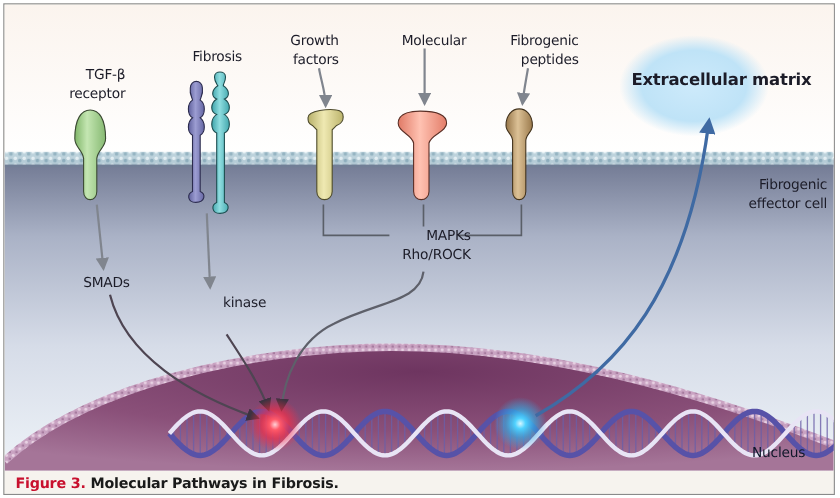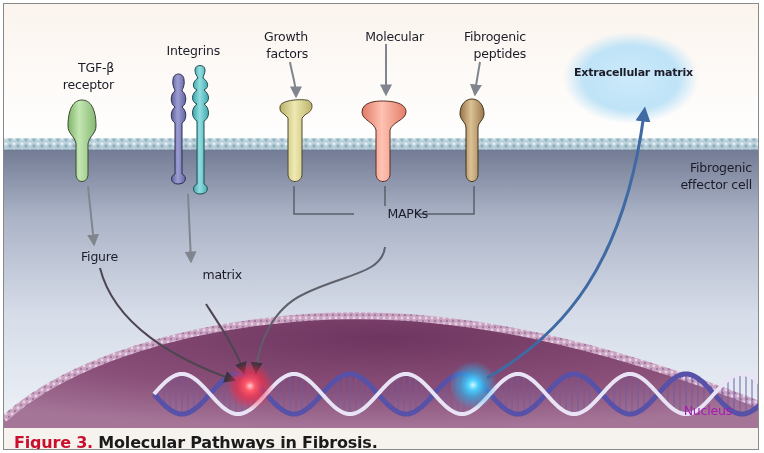--- a/index.html
+++ b/index.html
@@ -8,23 +8,23 @@
     position: absolute; left: 3px; top: 3px; width: 756px; height: 447px;
     border: 1px solid #8a8a8a; box-sizing: border-box; overflow: hidden;
     background: #f6f3ee;
   }
   #art { position: absolute; left: 0; top: 0; width: 754px; height: 424px; }
   .lbl {
     position: absolute; font-size: 12.5px; color: #1c1c28; text-align: right;
     line-height: 17px; white-space: nowrap; font-family: "DejaVu Sans", sans-serif;
     letter-spacing: -0.2px;
   }
-  .lbl-bold { font-weight: bold; font-size: 11px; }
+  .lbl-bold { font-weight: bold; font-size: 15px; }
   #caption {
-    position: absolute; left: 10px; top: 429px; font-size: 16px; font-weight: bold;
+    position: absolute; left: 10px; top: 429px; font-size: 13px; font-weight: bold;
     font-family: "DejaVu Sans", sans-serif; color: #1a1a1a; letter-spacing: -0.2px;
   }
   #caption .fig-num { color: #c8102e; }
 </style>
 </head>
 <body>
 
 <div id="figure">
   <svg id="art" viewBox="0 0 754 424" width="754" height="424" xmlns="http://www.w3.org/2000/svg">
     <defs>
@@ -270,21 +270,21 @@
     <circle cx="469" cy="381" r="24" fill="url(#gBlue)"></circle>
 
     <path d="M483,374 C560,330 620,260 640,110" fill="none" stroke="#3f6aa3" stroke-width="3" marker-end="url(#mBlue)"></path>
   </svg>
 
   <div class="lbl" style="left:52px;top:55px;width:58px;">
     <div>TGF-β</div>
     <div>receptor</div>
   </div>
   <div class="lbl" style="left:150px;top:38px;width:66px;">
-    <div>Integrins</div>
+    <div>Fibrosis</div>
   </div>
   <div class="lbl" style="left:246px;top:24px;width:58px;">
     <div>Growth</div>
     <div>factors</div>
   </div>
   <div class="lbl" style="left:344px;top:24px;width:76px;">
     <div>Molecular</div>
   </div>
   <div class="lbl" style="left:446px;top:24px;width:76px;">
     <div>Fibrogenic</div>
@@ -294,30 +294,31 @@
   <div class="lbl lbl-bold" style="left:570px;top:60px;width:118px;">
     <div>Extracellular matrix</div>
   </div>
 
   <div class="lbl" style="left:656px;top:155px;width:80px;margin-left:12px;">
     <div>Fibrogenic</div>
     <div>effector cell</div>
   </div>
 
   <div class="lbl" style="left:62px;top:244px;width:52px;">
-    <div>Figure</div>
+    <div>SMADs</div>
   </div>
   <div class="lbl" style="left:142px;top:262px;width:96px;">
-    <div>matrix</div>
+    <div>kinase</div>
   </div>
   <div class="lbl" style="left:340px;top:201px;width:84px;">
     <div>MAPKs</div>
-  </div>
-
-  <div class="lbl" style="left:668px;top:398px;width:60px;color:#a21caf;">
+    <div>Rho/ROCK</div>
+  </div>
+
+  <div class="lbl" style="left:668px;top:398px;width:60px;color:#0f172a;">
     <div>Nucleus</div>
   </div>
 
   <div id="caption">
     <span class="fig-num">Figure 3.</span>
     <span>Molecular Pathways in Fibrosis.</span>
   </div>
 </div>
 
 </body></html>

